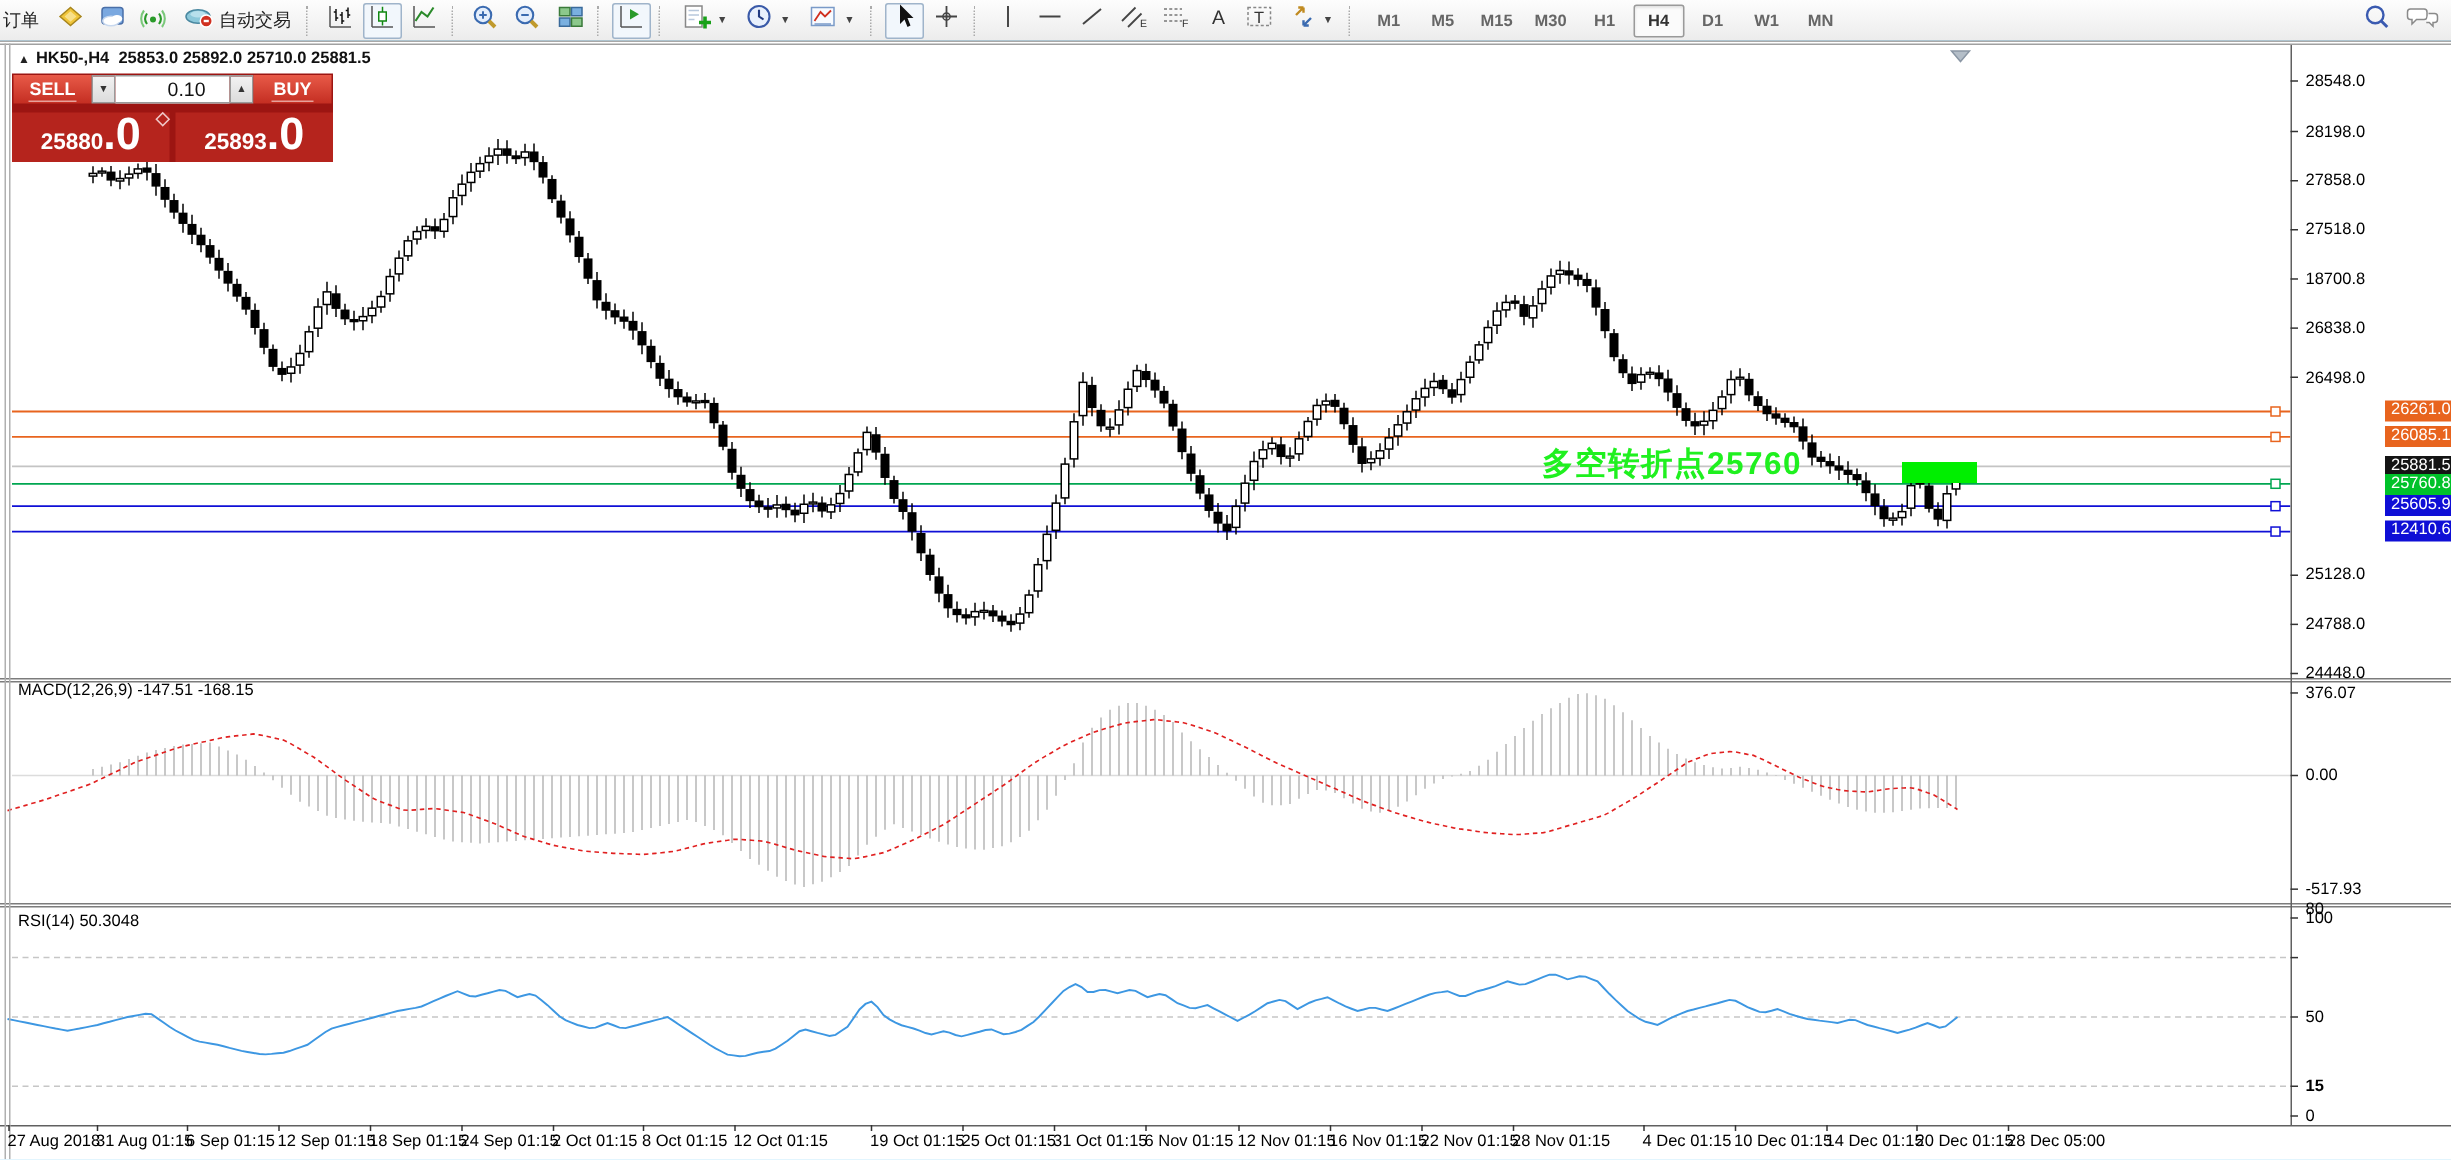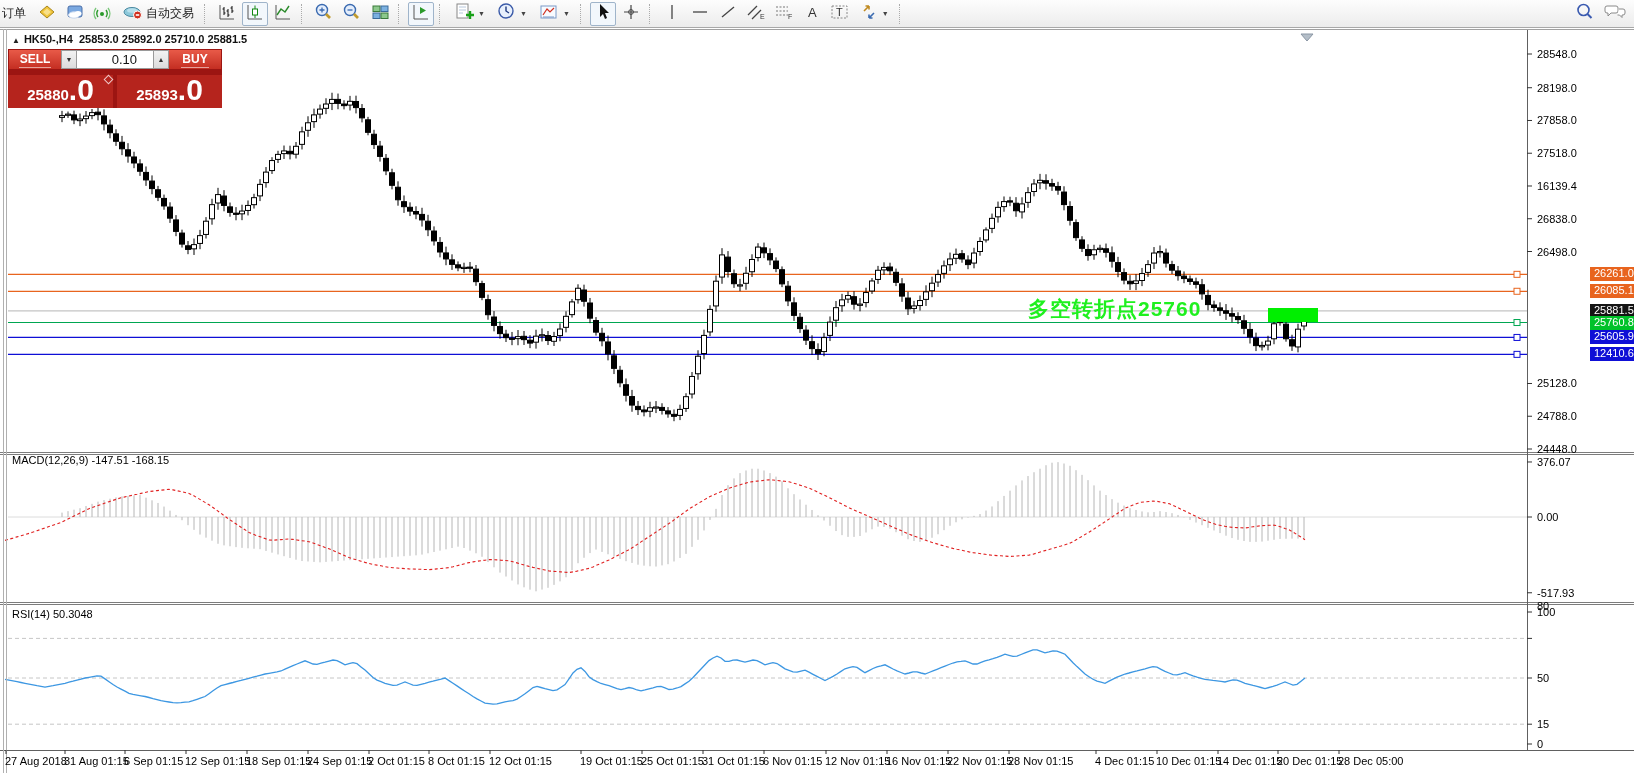--- a/index.html
+++ b/index.html
@@ -277,20 +277,31 @@
         <svg width="18" height="18">
             <path d="M4 8 L9 3 M9 3 L9 6.5 M9 3 L5.5 3" stroke="#c08a20" stroke-width="1.6" fill="none"></path>
             <path d="M14 10 L9 15 M9 15 L9 11.5 M9 15 L12.5 15" stroke="#3a6ab0" stroke-width="1.6" fill="none"></path>
           </svg>
       </span>
       <span class="caret">▼</span>
     </div>
 
     <div class="tsep"></div>
 
+    <div id="tf-group" style="display:flex;gap:2px;">
+        <div class="tf">M1</div>
+        <div class="tf">M5</div>
+        <div class="tf">M15</div>
+        <div class="tf">M30</div>
+        <div class="tf">H1</div>
+        <div class="tf active">H4</div>
+        <div class="tf">D1</div>
+        <div class="tf">W1</div>
+        <div class="tf">MN</div>
+      </div>
 
     <div id="tb-right">
       <div class="tbtn">
         <span>
           <svg width="20" height="19">
               <circle cx="8.5" cy="8" r="5.5" fill="none" stroke="#3a5ab0" stroke-width="1.6"></circle>
               <line x1="12.5" y1="12" x2="16.5" y2="16" stroke="#3a5ab0" stroke-width="2"></line>
             </svg>
         </span>
       </div>
@@ -1038,33 +1049,33 @@
     </div>
 
     <div class="indlab" style="top:426px">MACD(12,26,9) -147.51 -168.15</div>
     <div class="indlab" style="top:580px">RSI(14) 50.3048</div>
 
     <div id="annotation" style="color: rgb(31, 240, 31);">多空转折点25760</div>
   <div class="axlab" style="top: 20px;">28548.0</div>
       <div class="axlab" style="top: 53.7195px;">28198.0</div>
       <div class="axlab" style="top: 86.4756px;">27858.0</div>
       <div class="axlab" style="top: 119.232px;">27518.0</div>
-      <div class="axlab" style="top: 151.988px;">16139.4</div>
+      <div class="axlab" style="top: 151.988px;">18700.8</div>
       <div class="axlab" style="top: 184.744px;">26838.0</div>
       <div class="axlab" style="top: 217.5px;">26498.0</div>
       <div class="axlab" style="top: 349.488px;">25128.0</div>
       <div class="axlab" style="top: 382.244px;">24788.0</div>
       <div class="axlab" style="top: 415px; text-align: right;">24448.0</div>
       <div class="axlab" style="top: 427.981px;">376.07</div>
       <div class="axlab" style="top: 483px;">0.00</div>
       <div class="axlab" style="top: 558.773px;">-517.93</div>
       <div class="axlab" style="top: 578px;">100</div>
       <div class="axlab" style="top: 572px;">80</div>
       <div class="axlab" style="top: 644px;">50</div>
-      <div class="axlab" style="top: 690.2px;">15</div>
+      <div class="axlab" style="top: 690.2px; font-weight: bold;">15</div>
       <div class="axlab" style="top: 710px;">0</div>
       <div class="tag" style="top: 239.333px; background: rgb(232, 100, 30);">26261.0</div>
       <div class="tag" style="top: 256.279px; background: rgb(232, 100, 30);">26085.1</div>
       <div class="tag" style="top: 275.895px; background: rgb(20, 20, 20);">25881.5</div>
       <div class="tag" style="top: 287.523px; background: rgb(0, 194, 42);">25760.8</div>
       <div class="tag" style="top: 302.446px; background: rgb(15, 15, 214);">25605.9</div>
       <div class="tag" style="top: 319.364px; background: rgb(15, 15, 214);">12410.6</div>
       <div class="tlab" style="left: 5px;">27 Aug 2018</div>
       <div class="tlab" style="left: 64px;">31 Aug 01:15</div>
       <div class="tlab" style="left: 124px;">6 Sep 01:15</div>

